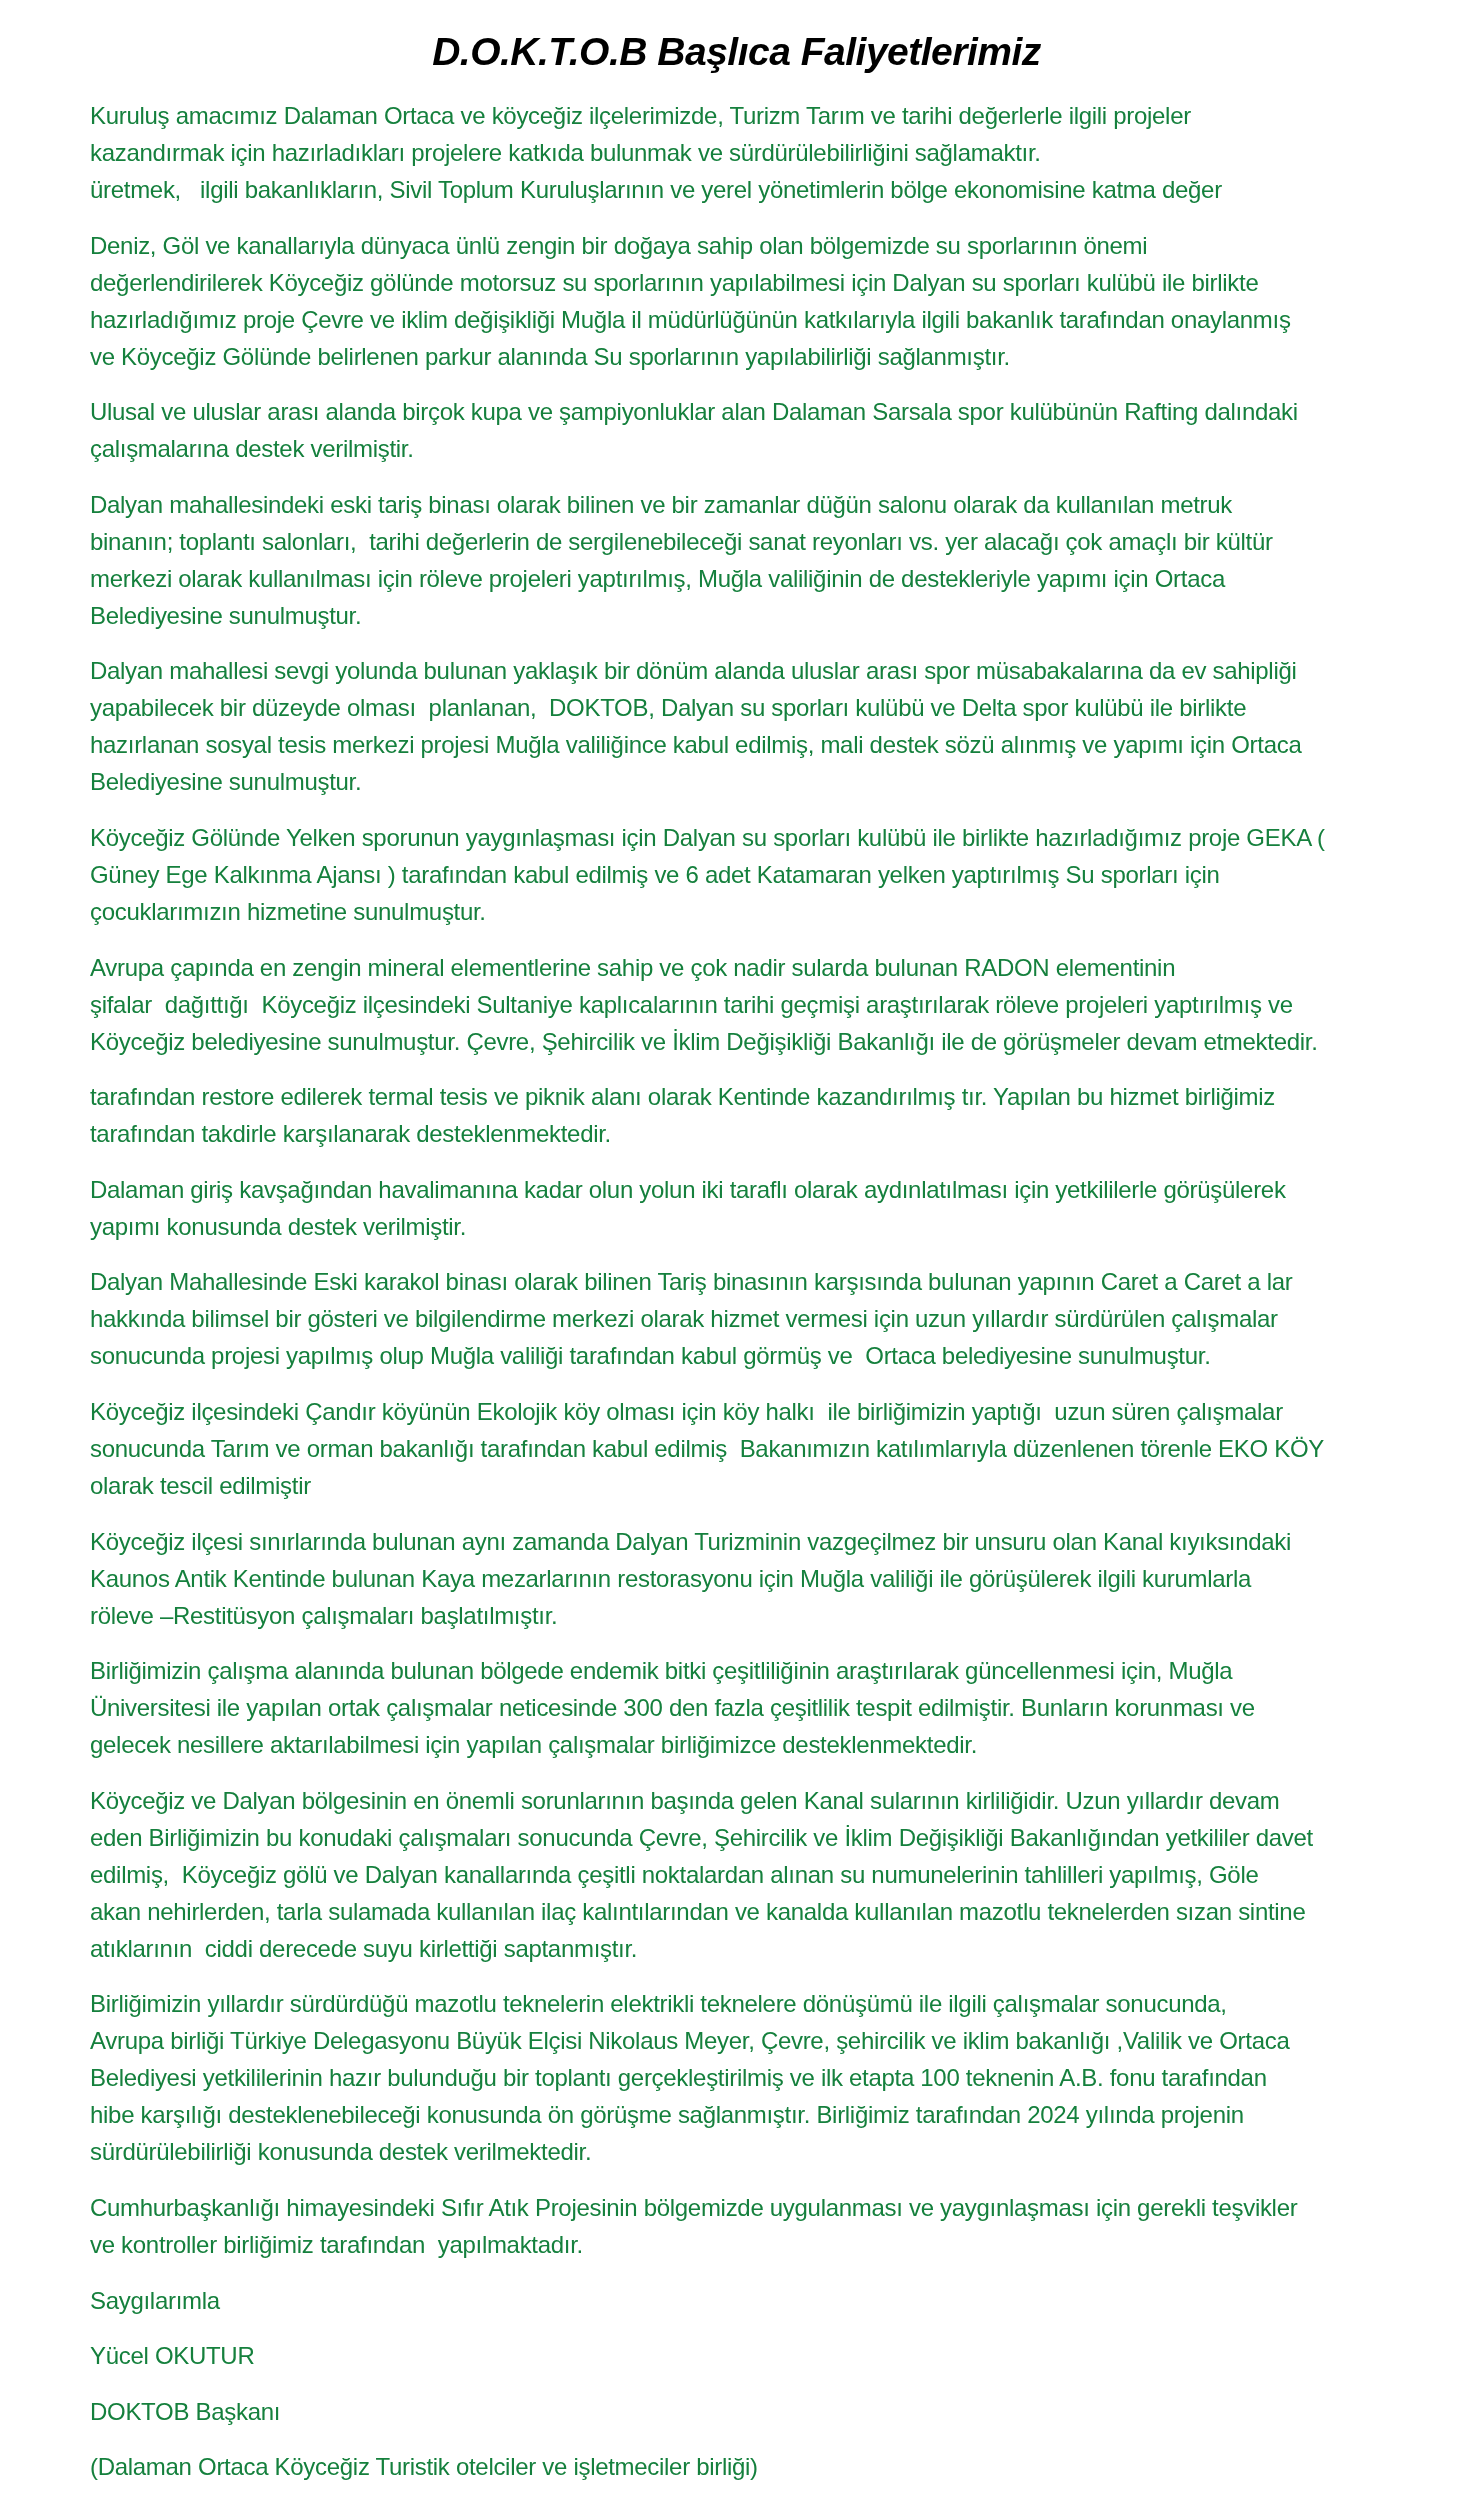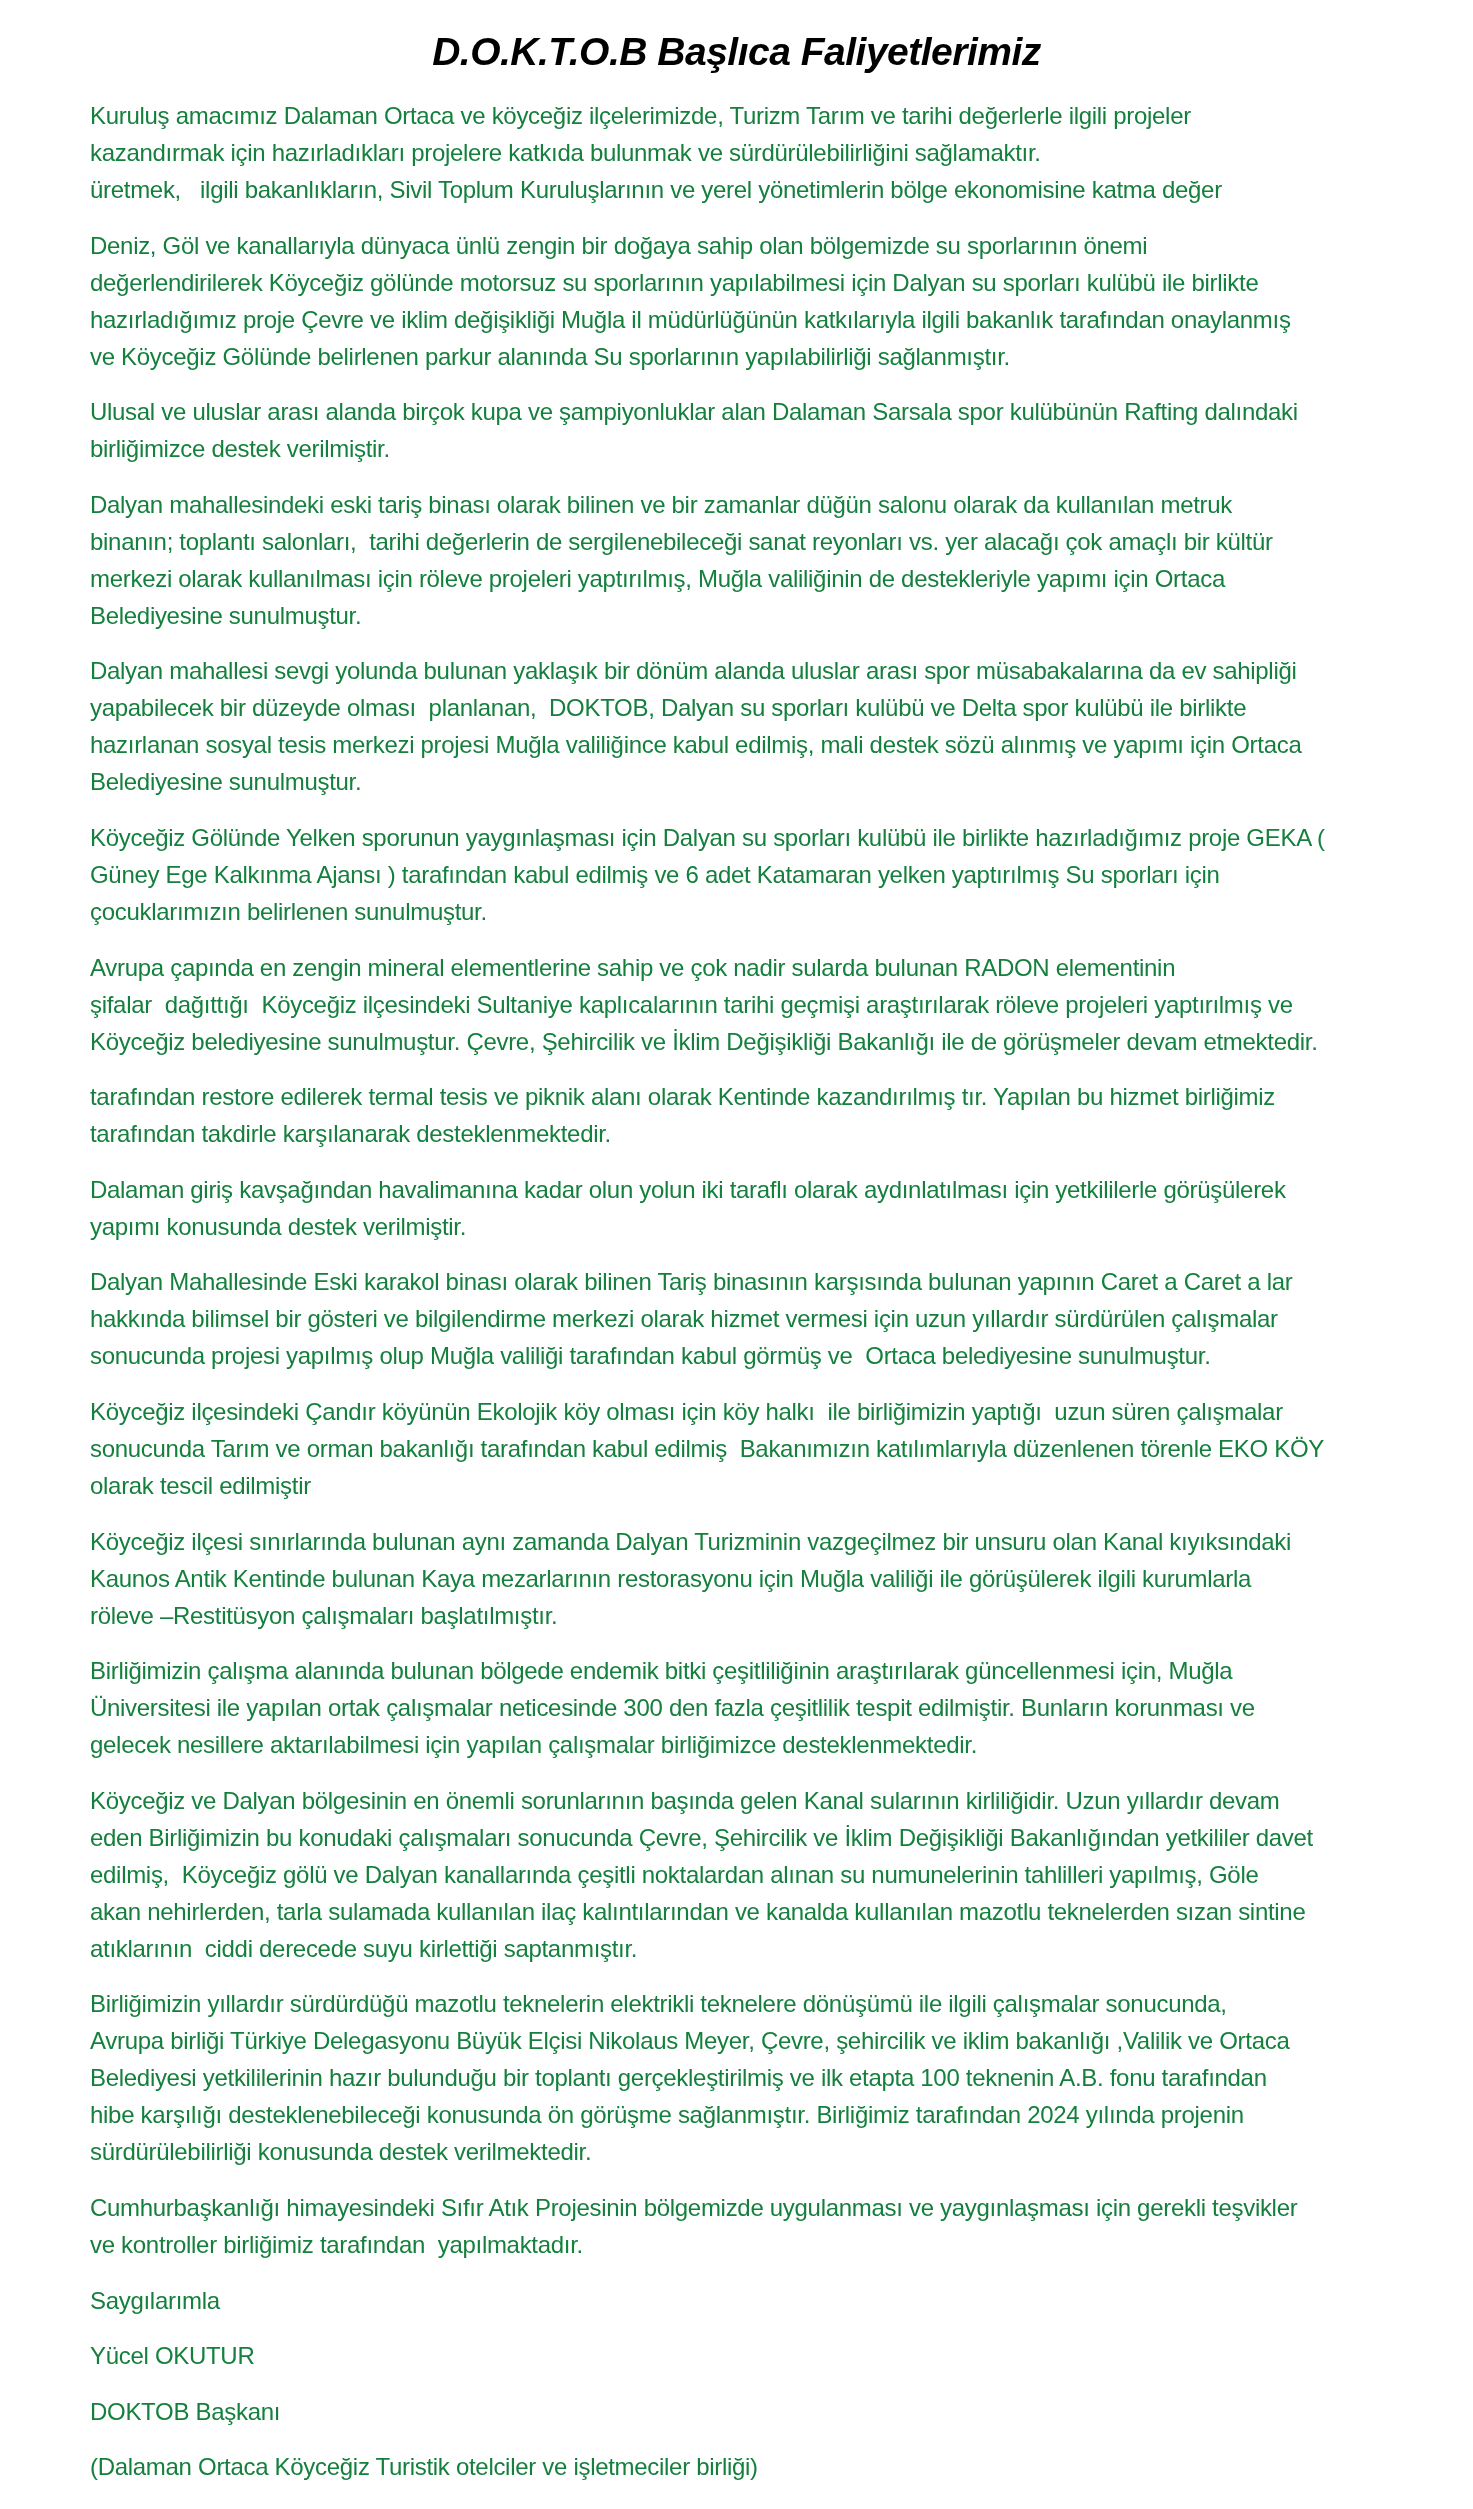--- a/index.html
+++ b/index.html
@@ -71,41 +71,41 @@
 
     <div class="para">
       <span class="line">Deniz, Göl ve kanallarıyla dünyaca ünlü zengin bir doğaya sahip olan bölgemizde su sporlarının önemi</span>
       <span class="line">değerlendirilerek Köyceğiz gölünde motorsuz su sporlarının yapılabilmesi için Dalyan su sporları kulübü ile birlikte</span>
       <span class="line">hazırladığımız proje Çevre ve iklim değişikliği Muğla il müdürlüğünün katkılarıyla ilgili bakanlık tarafından onaylanmış</span>
       <span class="line">ve Köyceğiz Gölünde belirlenen parkur alanında Su sporlarının yapılabilirliği sağlanmıştır.</span>
     </div>
 
     <div class="para">
       <span class="line">Ulusal ve uluslar arası alanda birçok kupa ve şampiyonluklar alan Dalaman Sarsala spor kulübünün Rafting dalındaki</span>
-      <span class="line">birliğimizce destek verilmiştir.</span>
+      <span class="line">çalışmalarına destek verilmiştir.</span>
     </div>
 
     <div class="para">
       <span class="line">Dalyan mahallesindeki eski tariş binası olarak bilinen ve bir zamanlar düğün salonu olarak da kullanılan metruk</span>
       <span class="line">binanın; toplantı salonları,  tarihi değerlerin de sergilenebileceği sanat reyonları vs. yer alacağı çok amaçlı bir kültür</span>
       <span class="line">merkezi olarak kullanılması için röleve projeleri yaptırılmış, Muğla valiliğinin de destekleriyle yapımı için Ortaca</span>
       <span class="line">Belediyesine sunulmuştur.</span>
     </div>
 
     <div class="para">
       <span class="line">Dalyan mahallesi sevgi yolunda bulunan yaklaşık bir dönüm alanda uluslar arası spor müsabakalarına da ev sahipliği</span>
       <span class="line">yapabilecek bir düzeyde olması  planlanan,  DOKTOB, Dalyan su sporları kulübü ve Delta spor kulübü ile birlikte</span>
       <span class="line">hazırlanan sosyal tesis merkezi projesi Muğla valiliğince kabul edilmiş, mali destek sözü alınmış ve yapımı için Ortaca</span>
       <span class="line">Belediyesine sunulmuştur.</span>
     </div>
 
     <div class="para">
       <span class="line">Köyceğiz Gölünde Yelken sporunun yaygınlaşması için Dalyan su sporları kulübü ile birlikte hazırladığımız proje GEKA (</span>
       <span class="line">Güney Ege Kalkınma Ajansı ) tarafından kabul edilmiş ve 6 adet Katamaran yelken yaptırılmış Su sporları için</span>
-      <span class="line">çocuklarımızın belirlenen sunulmuştur.</span>
+      <span class="line">çocuklarımızın hizmetine sunulmuştur.</span>
     </div>
 
     <div class="para">
       <span class="line">Avrupa çapında en zengin mineral elementlerine sahip ve çok nadir sularda bulunan RADON elementinin</span>
       <span class="line">şifalar  dağıttığı  Köyceğiz ilçesindeki Sultaniye kaplıcalarının tarihi geçmişi araştırılarak röleve projeleri yaptırılmış ve</span>
       <span class="line">Köyceğiz belediyesine sunulmuştur. Çevre, Şehircilik ve İklim Değişikliği Bakanlığı ile de görüşmeler devam etmektedir.</span>
     </div>
 
     <div class="para">
       <span class="line">tarafından restore edilerek termal tesis ve piknik alanı olarak Kentinde kazandırılmış tır. Yapılan bu hizmet birliğimiz</span>

